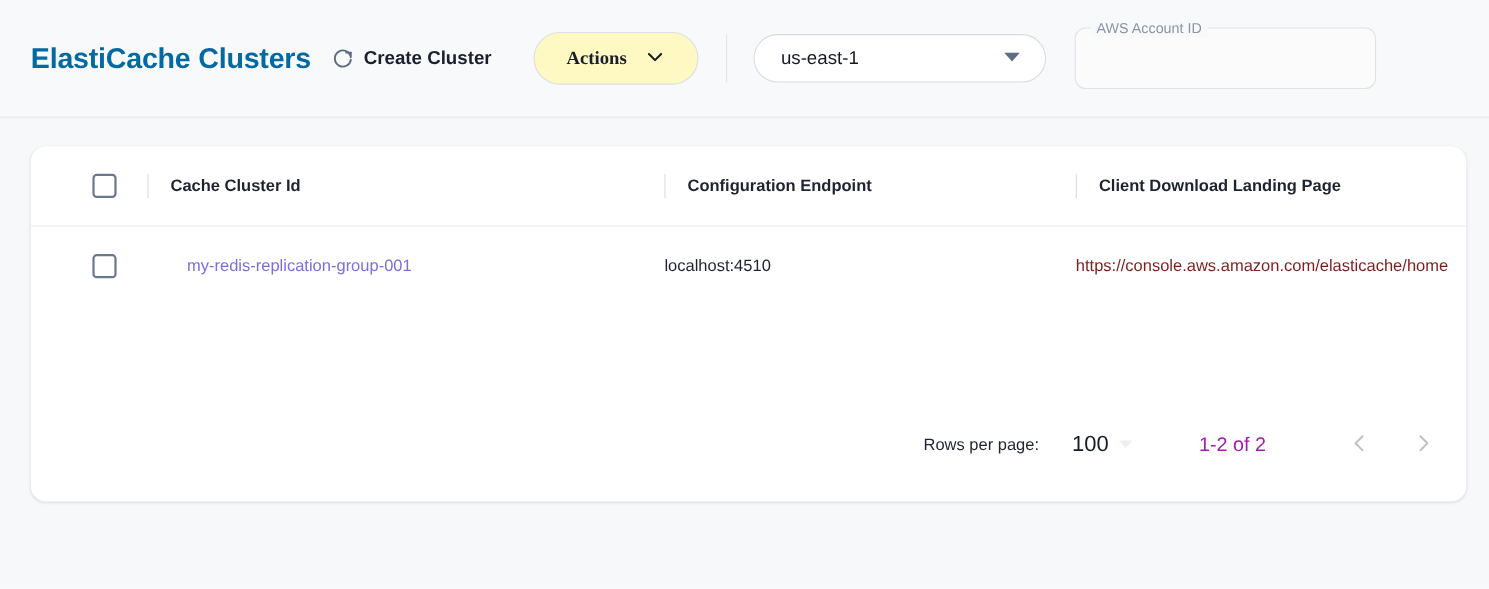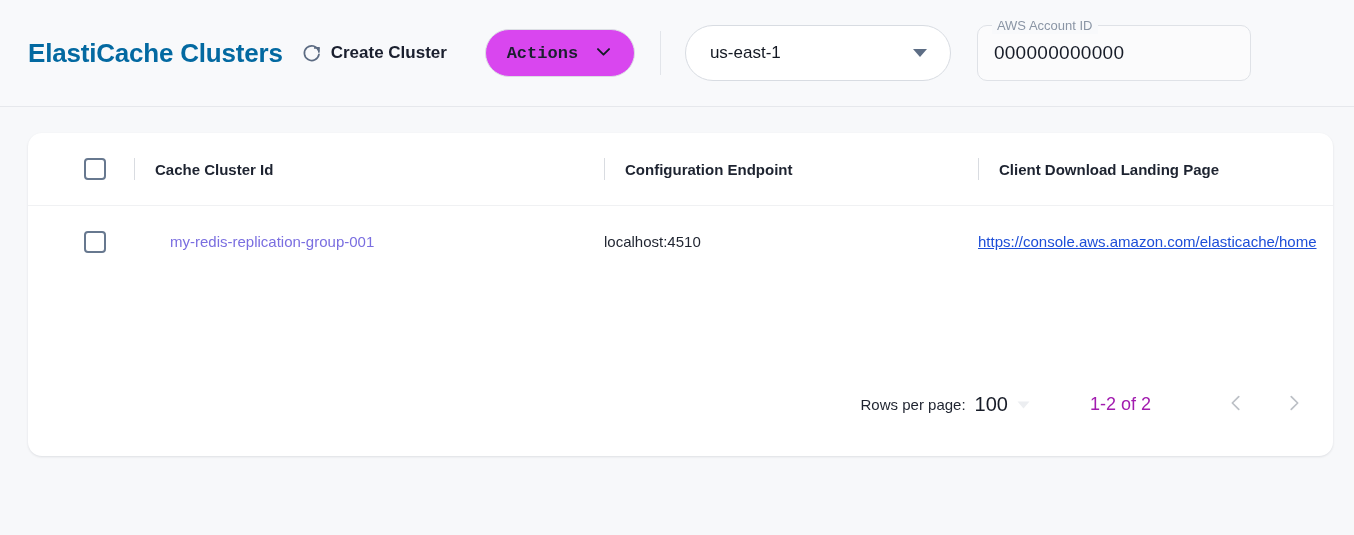--- a/index.html
+++ b/index.html
@@ -57,45 +57,45 @@
     padding: 8px 4px;
     font-family: inherit;
   }
 
   .actions-btn {
     margin-left: 34px;
     width: 150px;
     height: 48px;
     border: 1px solid #dcdfe4;
     border-radius: 24px;
-    background: #d946ef;
+    background: #fef9c3;
     display: flex;
     align-items: center;
     justify-content: center;
     gap: 16px;
     cursor: pointer;
-    font-family: Liberation Mono, monospace;
+    font-family: Liberation Serif, serif;
   }
   .actions-btn .label {
     font-size: 17px;
     font-weight: bold;
     color: #1a1f2e;
   }
 
   .header-divider {
     width: 1px;
     height: 44px;
     background: #e2e5ea;
     margin-left: 25px;
   }
 
   .region-select {
     margin-left: 24px;
     width: 266px;
-    height: 56px;
+    height: 44px;
     border: 1px solid #d8dce2;
     border-radius: 28px;
     background: #ffffff;
     display: flex;
     align-items: center;
     padding: 0 22px 0 24px;
     cursor: pointer;
     position: relative;
   }
   .region-select .value {
@@ -218,24 +218,23 @@
     white-space: nowrap;
     margin-left: 36px;
   }
   .cell-text {
     font-size: 15px;
     color: #1f2430;
     white-space: nowrap;
   }
   .cell-url {
     font-size: 15px;
-    color: #1d4ed8;
+    color: #7f1d1d;
     white-space: nowrap;
     overflow: hidden;
-    text-decoration: underline;
   }
 
   .pad-name { padding-left: 21px; }
   .pad-endp { padding-left: 21px; }
   .pad-link { padding-left: 21px; }
 
   
   .tbl-footer {
     position: absolute;
     left: 17px; right: 0; bottom: 0;
@@ -247,21 +246,21 @@
     gap: 0;
   }
   .rpp-label {
     font-size: 15px;
     color: #1f2430;
   }
   .rpp-select {
     display: flex;
     align-items: center;
     gap: 9px;
-    margin-left: 9px;
+    margin-left: 30px;
     cursor: pointer;
   }
   .rpp-select .rpp-value {
     font-size: 20px;
     color: #171c28;
   }
   .range-label {
     font-size: 18px;
     color: #a21caf;
     margin-left: 60px;
@@ -308,21 +307,20 @@
     <span class="value">us-east-1</span>
     <span>
       <svg width="16" height="10" viewBox="0 0 16 10">
         <path d="M1 1 L15 1 L8 9 Z" fill="#5d6d85"></path>
       </svg>
     </span>
   </div>
 
   <div class="account-field">
     <span class="float-label">AWS Account ID</span>
-    <input class="value" readonly="" value="000000000000" style="">
   </div>
 </div>
 
 <div class="content-area">
   <div class="table-card">
 
     <table class="tbl">
       <colgroup>
         <col class="col-check">
           <col class="col-name">

